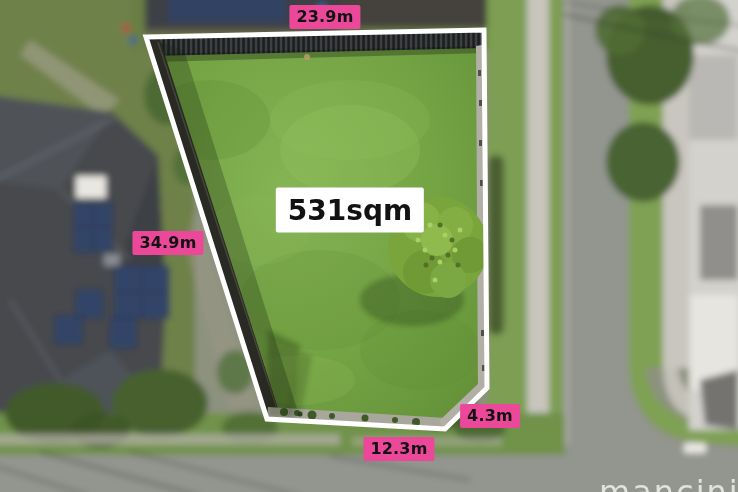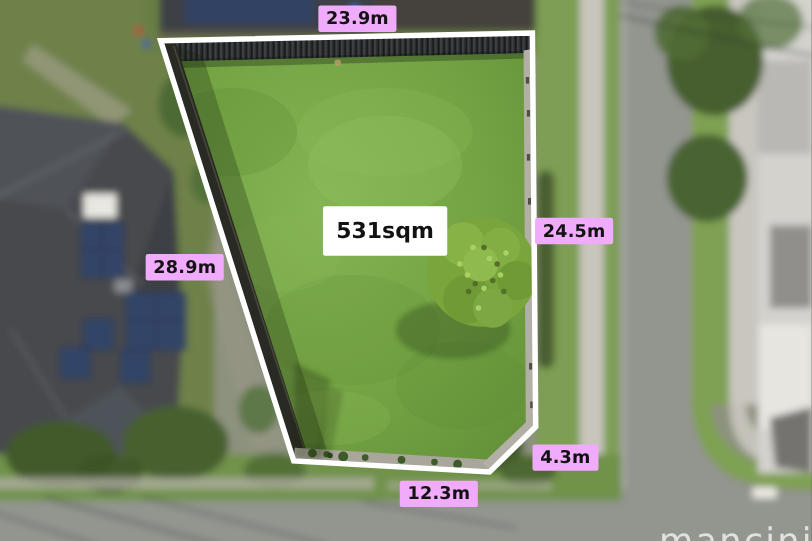--- a/index.html
+++ b/index.html
@@ -1,24 +1,24 @@
 <!DOCTYPE html>
 <html><head>
 <meta charset="utf-8">
 <style>
   html,body{margin:0;padding:0;background:#222;}
   #frame{position:relative;width:738px;height:492px;overflow:hidden;
          font-family:"DejaVu Sans",sans-serif;background:#8d927f;}
   #scene{position:absolute;left:0;top:0;}
   .dim-label{position:absolute;transform:translate(-50%,-50%);
-    background:#f0abfc;color:#121212;font-weight:bold;font-size:16px;
+    background:#ec4899;color:#121212;font-weight:bold;font-size:16px;
     line-height:1.25;padding:2px 7px;border-radius:2px;white-space:nowrap;
     letter-spacing:.2px;}
   .area-label{position:absolute;transform:translate(-50%,-50%);
-    background:#ffffff;color:#121212;font-weight:bold;font-size:20px;
+    background:#ffffff;color:#121212;font-weight:bold;font-size:28px;
     line-height:31px;padding:7px 12px;border-radius:2px;text-align:center;
     white-space:nowrap;}
   .watermark{position:absolute;left:599px;top:473px;font-size:32px;
     font-weight:normal;letter-spacing:2px;color:rgba(238,238,238,0.85);
     white-space:nowrap;}
 </style>
 </head>
 <body>
 
 <div id="frame">
@@ -213,24 +213,23 @@
             <circle cx="458" cy="265" r="2.5"></circle>
       </g>
     </g>
     <circle cx="307" cy="57" r="3" fill="#b59e69" opacity="0.85"></circle>
   </g>
 
   <polygon points="146,37 484,30 487,388 445,429 267,419" fill="none" stroke="#ffffff" stroke-width="5" stroke-linejoin="miter"></polygon>
 </svg>
 
 <div class="dim-label" style="left:325px;top:17px;">23.9m</div>
-<div class="dim-label" style="left:168px;top:243px;">28.9m</div>
-<div class="dim-label" style="left:522px;top:210px;">24.5m</div>
+<div class="dim-label" style="left:168px;top:243px;">34.9m</div>
 <div class="dim-label" style="left:355px;top:449px;margin-left:44px;">12.3m</div>
-<div class="dim-label" style="left:490px;top:416px;margin-left:24px;">4.3m</div>
+<div class="dim-label" style="left:490px;top:416px;">4.3m</div>
 
 <div class="area-label" style="left:350px;top:210px;">
   <span style="display:block;">531sqm</span>
 </div>
 
 <div class="watermark">mancini</div>
 
 </div>
 
 </body></html>

